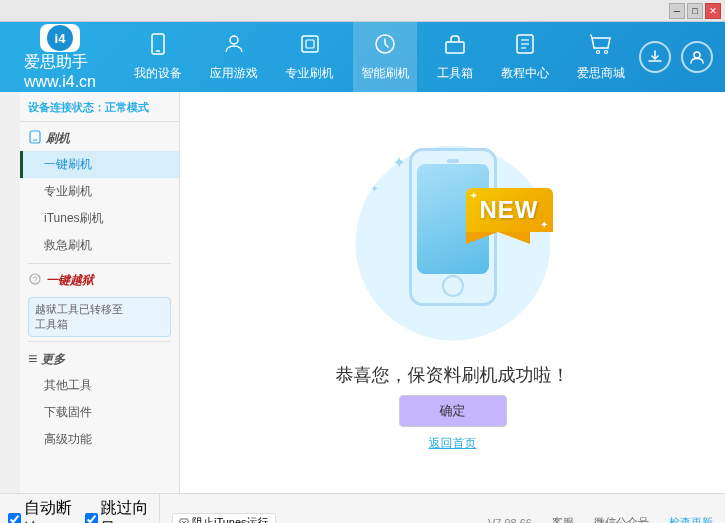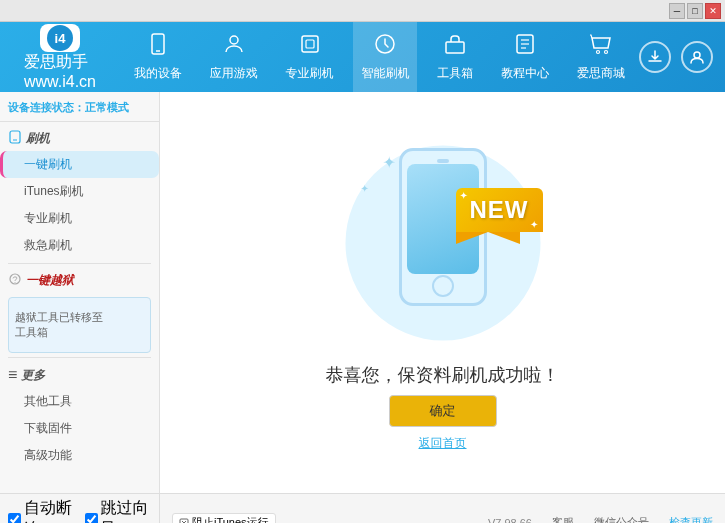--- a/index.html
+++ b/index.html
@@ -106,20 +106,21 @@
     }
 
     
     .sidebar {
       width: 160px;
       background: #f7f7f7;
       border-right: 1px solid #e0e0e0;
       padding-top: 4px;
       flex-shrink: 0;
       overflow-y: auto;
+      margin-left: 20px;
     }
     .status-bar-top {
       font-size: 11px;
       color: #666;
       padding: 4px 8px 6px 8px;
       border-bottom: 1px solid #e0e0e0;
       margin-bottom: 4px;
     }
     .status-bar-top span {
       color: #2baee8;
@@ -141,35 +142,34 @@
     }
     .sidebar-item {
       font-size: 12px;
       color: #555;
       padding: 5px 16px 5px 24px;
       cursor: pointer;
     }
     .sidebar-item.active {
       background: #d6eefa;
       color: #1a8fd1;
-      border-left: 3px solid #ec4899;
+      border-left: 3px solid #14532d;
       padding-left: 21px;
-      border-radius: 7px;
     }
     .sidebar-divider {
       height: 1px;
       background: #e0e0e0;
       margin: 4px 8px;
     }
     .jailbreak-notice {
       background: #e8f4fd;
       border: 1px solid #c0dff0;
       border-radius: 4px;
       margin: 4px 8px;
-      padding: 12px 6px;
+      padding: 4px 6px;
       font-size: 11px;
       color: #666;
     }
 
     
     .content {
       flex: 1;
       display: flex;
       align-items: center;
       justify-content: center;
@@ -183,21 +183,21 @@
       margin-bottom: 10px;
     }
 
     .success-text {
       font-size: 18px;
       color: #333;
       margin-bottom: 8px;
       text-align: center;
     }
     .confirm-btn {
-      background: #eab308;
+      background: #c4b5fd;
       border: 1px solid #ccc;
       border-radius: 4px;
       padding: 6px 40px;
       font-size: 13px;
       color: #333;
       cursor: pointer;
       margin-bottom: 8px;
     }
     .go-back-link {
       font-size: 12px;
@@ -380,22 +380,22 @@
     <div class="sidebar-section-title">
       <span class="s-icon">
         <svg width="14" height="14" viewBox="0 0 14 14" fill="none">
           <rect x="2" y="1" width="10" height="12" rx="2" stroke="#2baee8" stroke-width="1.2" fill="none"></rect>
           <line x1="5" y1="10" x2="9" y2="10" stroke="#2baee8" stroke-width="1"></line>
         </svg>
       </span>
       <span>刷机</span>
     </div>
     <div class="sidebar-item active">一键刷机</div>
+    <div class="sidebar-item">专业刷机</div>
     <div class="sidebar-item">iTunes刷机</div>
-    <div class="sidebar-item">专业刷机</div>
     <div class="sidebar-item">救急刷机</div>
 
     <div class="sidebar-divider"></div>
 
     <div class="sidebar-section-title" style="color:#b91c1c;">
       <span class="s-icon" style="color:#aaa;">
         <svg width="14" height="14" viewBox="0 0 14 14" fill="none">
           <circle cx="7" cy="7" r="5" stroke="#aaa" stroke-width="1.2" fill="none"></circle>
           <path d="M5 6 C5 4.5 9 4.5 9 6 C9 7 7 7.5 7 8.5" stroke="#aaa" stroke-width="1" stroke-linecap="round"></path>
           <circle cx="7" cy="10.5" r="0.5" fill="#aaa"></circle>

